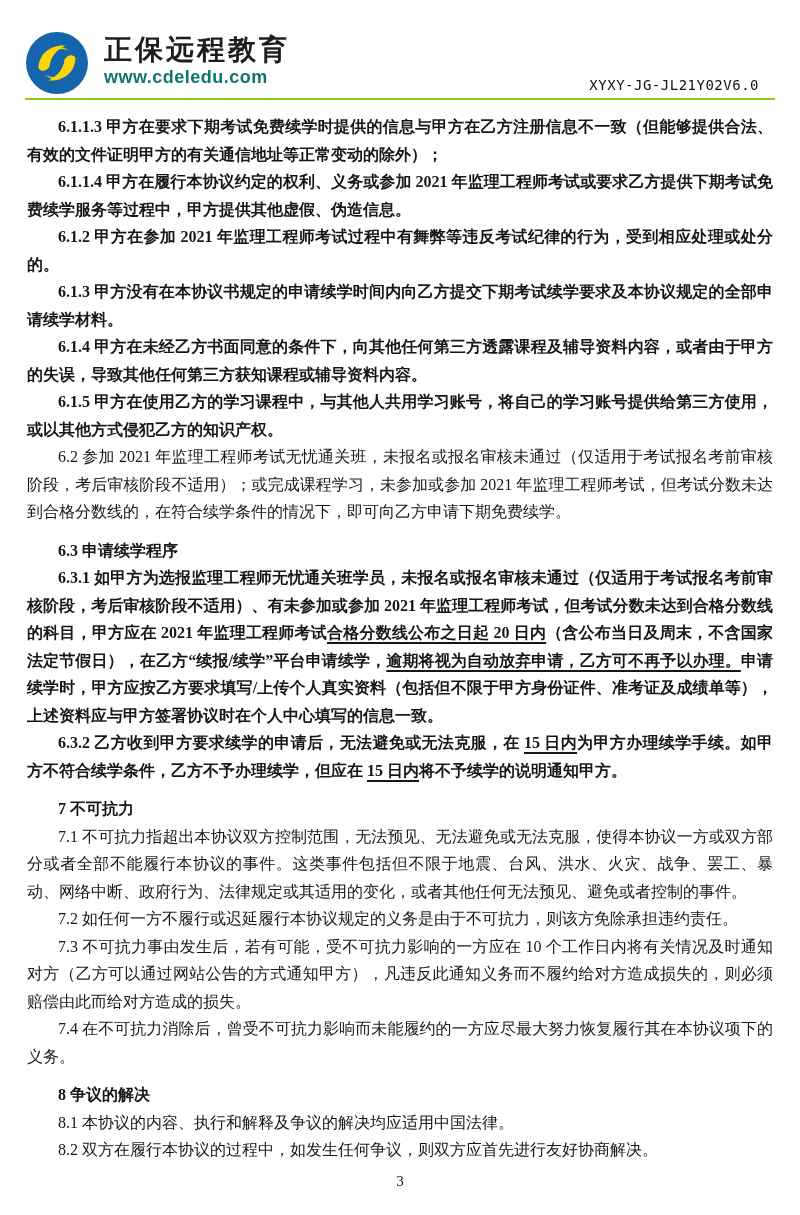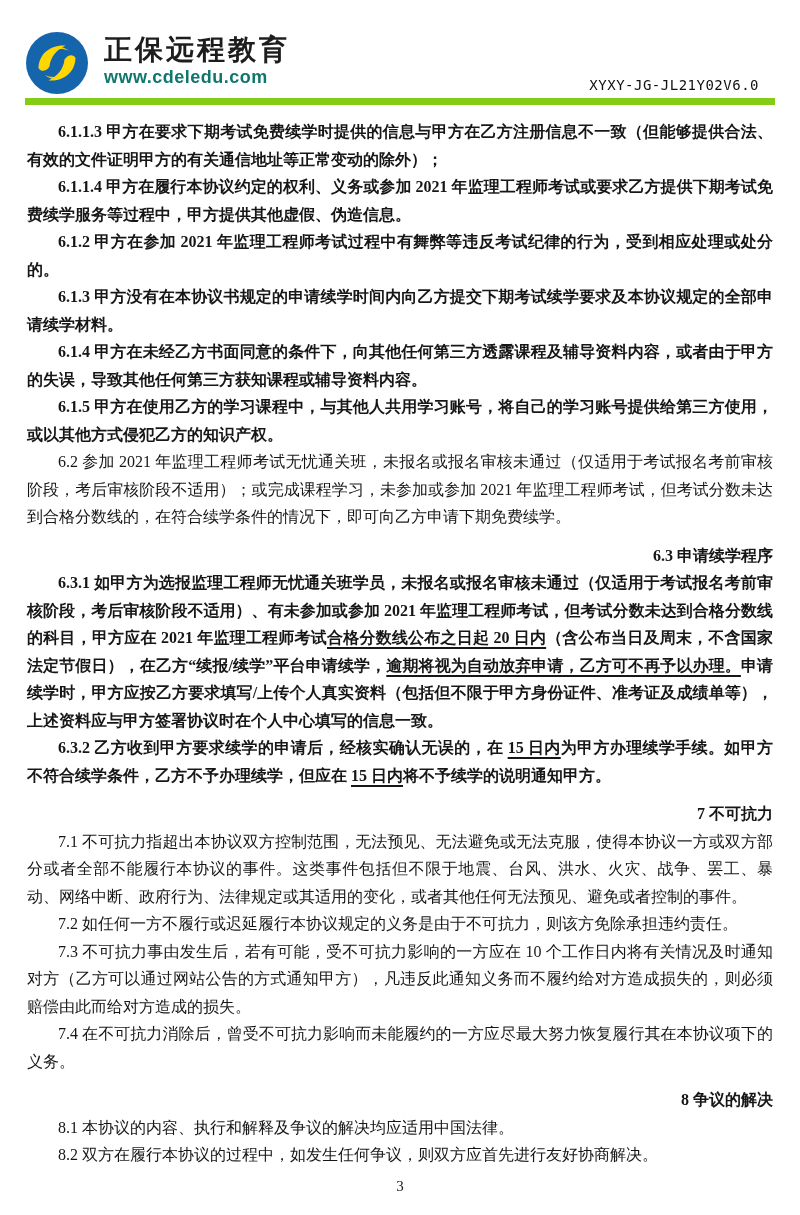--- a/index.html
+++ b/index.html
@@ -6,21 +6,21 @@
   html, body { background: #ffffff; }
   body {
     width: 800px; height: 1215px; overflow: hidden;
     font-family: "Liberation Serif", "DejaVu Serif", serif;
     color: #161616;
   }
   
   .header {
     margin: 31px 25px 0 25px;
     padding-bottom: 3px;
-    border-bottom: 7px solid #84cc16;
+    border-bottom: 2px solid #84cc16;
     position: relative;
     display: flex;
     align-items: flex-start;
   }
   .logo-mark { width: 64px; height: 64px; flex: 0 0 64px; }
   .brand-block { margin-left: 15px; margin-top: 3px; font-family: "Liberation Sans", sans-serif; }
   .brand-name {
     font-size: 28px; font-weight: bold; color: #1d1d1d;
     letter-spacing: 3px; line-height: 1.15;
   }
@@ -35,21 +35,21 @@
   }
   
   .doc-body {
     margin: 13px 27px 0 27px;
     font-size: 16px;
     line-height: 27.5px;
     text-align: justify;
   }
   .para { margin: 0; text-indent: 31px; }
   .para.bold { font-weight: 700; }
-  .para.heading { font-weight: 700; margin-top: 11px; text-align: right; }
+  .para.heading { font-weight: 700; margin-top: 11px; text-align: left; }
   .u { text-decoration: underline; text-underline-offset: 4px; text-decoration-thickness: 1.5px; }
   
   .page-footer {
     margin-top: 9px;
     text-align: center;
     font-size: 15px;
     color: #1a1a1a;
   }
 </style>
 </head>
@@ -77,21 +77,21 @@
 <main class="doc-body">
     <p class="para bold"><span>6.1.1.3 甲方在要求下期考试免费续学时提供的信息与甲方在乙方注册信息不一致（但能够提供合法、有效的文件证明甲方的有关通信地址等正常变动的除外）；</span></p>
     <p class="para bold"><span>6.1.1.4 甲方在履行本协议约定的权利、义务或参加 2021 年监理工程师考试或要求乙方提供下期考试免费续学服务等过程中，甲方提供其他虚假、伪造信息。</span></p>
     <p class="para bold"><span>6.1.2 甲方在参加 2021 年监理工程师考试过程中有舞弊等违反考试纪律的行为，受到相应处理或处分的。</span></p>
     <p class="para bold"><span>6.1.3 甲方没有在本协议书规定的申请续学时间内向乙方提交下期考试续学要求及本协议规定的全部申请续学材料。</span></p>
     <p class="para bold"><span>6.1.4 甲方在未经乙方书面同意的条件下，向其他任何第三方透露课程及辅导资料内容，或者由于甲方的失误，导致其他任何第三方获知课程或辅导资料内容。</span></p>
     <p class="para bold"><span>6.1.5 甲方在使用乙方的学习课程中，与其他人共用学习账号，将自己的学习账号提供给第三方使用，或以其他方式侵犯乙方的知识产权。</span></p>
     <p class="para"><span>6.2 参加 2021 年监理工程师考试无忧通关班，未报名或报名审核未通过（仅适用于考试报名考前审核阶段，考后审核阶段不适用）；或完成课程学习，未参加或参加 2021 年监理工程师考试，但考试分数未达到合格分数线的，在符合续学条件的情况下，即可向乙方申请下期免费续学。</span></p>
     <p class="para heading"><span>6.3 申请续学程序</span></p>
     <p class="para bold"><span>6.3.1 如甲方为选报监理工程师无忧通关班学员，未报名或报名审核未通过（仅适用于考试报名考前审核阶段，考后审核阶段不适用）、有未参加或参加 2021 年监理工程师考试，但考试分数未达到合格分数线的科目，甲方应在 2021 年监理工程师考试</span><span class="u">合格分数线公布之日起 20 日内</span><span>（含公布当日及周末，不含国家法定节假日），在乙方“续报/续学”平台申请续学，</span><span class="u">逾期将视为自动放弃申请，乙方可不再予以办理。</span><span>申请续学时，甲方应按乙方要求填写/上传个人真实资料（包括但不限于甲方身份证件、准考证及成绩单等），上述资料应与甲方签署协议时在个人中心填写的信息一致。</span></p>
-    <p class="para bold"><span>6.3.2 乙方收到甲方要求续学的申请后，经核实确认无误的，在 </span><span class="u">15 日内</span><span>为甲方办理续学手续。如甲方不符合续学条件，乙方不予办理续学，但应在 </span><span class="u">15 日内</span><span>将不予续学的说明通知甲方。</span></p>
+    <p class="para bold"><span>6.3.2 乙方收到甲方要求续学的申请后，无法避免或无法克服，在 </span><span class="u">15 日内</span><span>为甲方办理续学手续。如甲方不符合续学条件，乙方不予办理续学，但应在 </span><span class="u">15 日内</span><span>将不予续学的说明通知甲方。</span></p>
     <p class="para heading"><span>7 不可抗力</span></p>
     <p class="para"><span>7.1 不可抗力指超出本协议双方控制范围，无法预见、无法避免或无法克服，使得本协议一方或双方部分或者全部不能履行本协议的事件。这类事件包括但不限于地震、台风、洪水、火灾、战争、罢工、暴动、网络中断、政府行为、法律规定或其适用的变化，或者其他任何无法预见、避免或者控制的事件。</span></p>
     <p class="para"><span>7.2 如任何一方不履行或迟延履行本协议规定的义务是由于不可抗力，则该方免除承担违约责任。</span></p>
     <p class="para"><span>7.3 不可抗力事由发生后，若有可能，受不可抗力影响的一方应在 10 个工作日内将有关情况及时通知对方（乙方可以通过网站公告的方式通知甲方），凡违反此通知义务而不履约给对方造成损失的，则必须赔偿由此而给对方造成的损失。</span></p>
     <p class="para"><span>7.4 在不可抗力消除后，曾受不可抗力影响而未能履约的一方应尽最大努力恢复履行其在本协议项下的义务。</span></p>
     <p class="para heading"><span>8 争议的解决</span></p>
     <p class="para"><span>8.1 本协议的内容、执行和解释及争议的解决均应适用中国法律。</span></p>
     <p class="para"><span>8.2 双方在履行本协议的过程中，如发生任何争议，则双方应首先进行友好协商解决。</span></p>
   </main>
 

